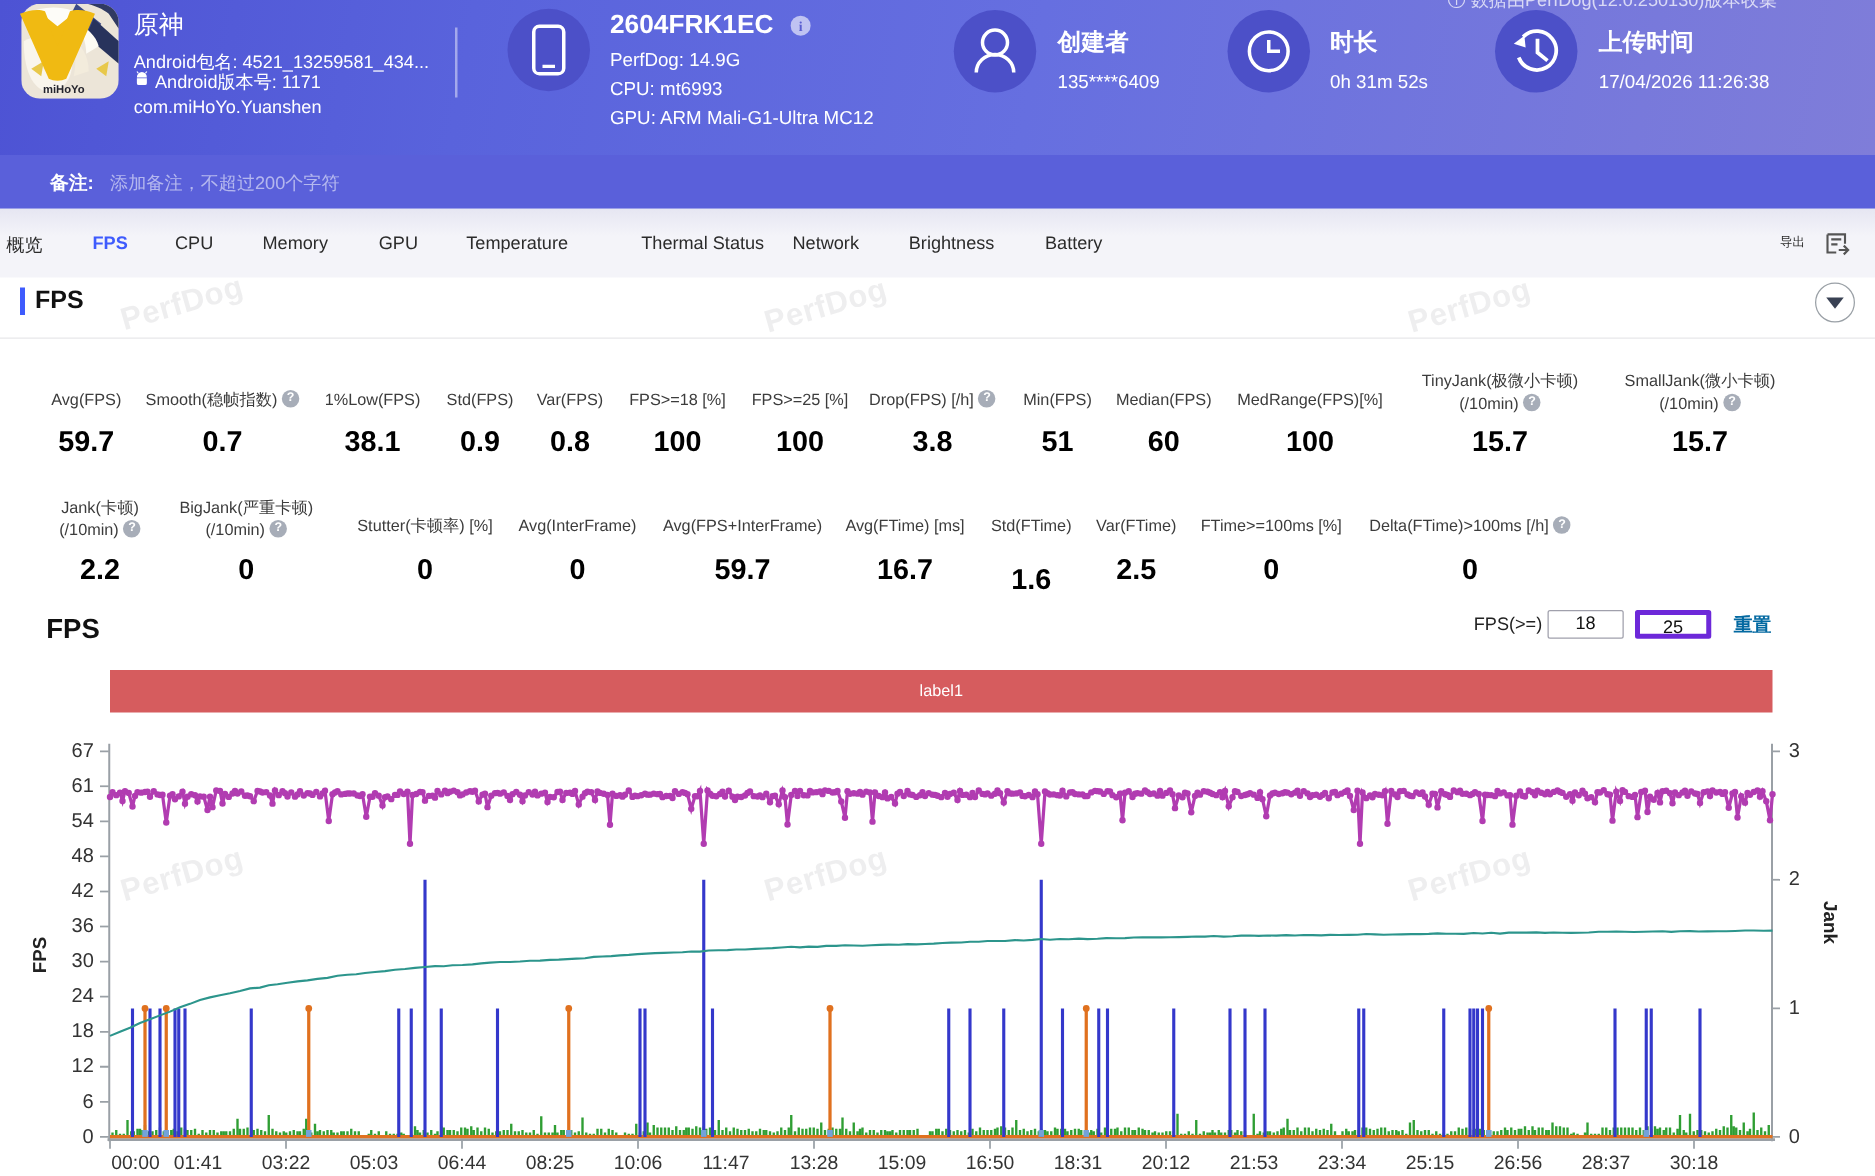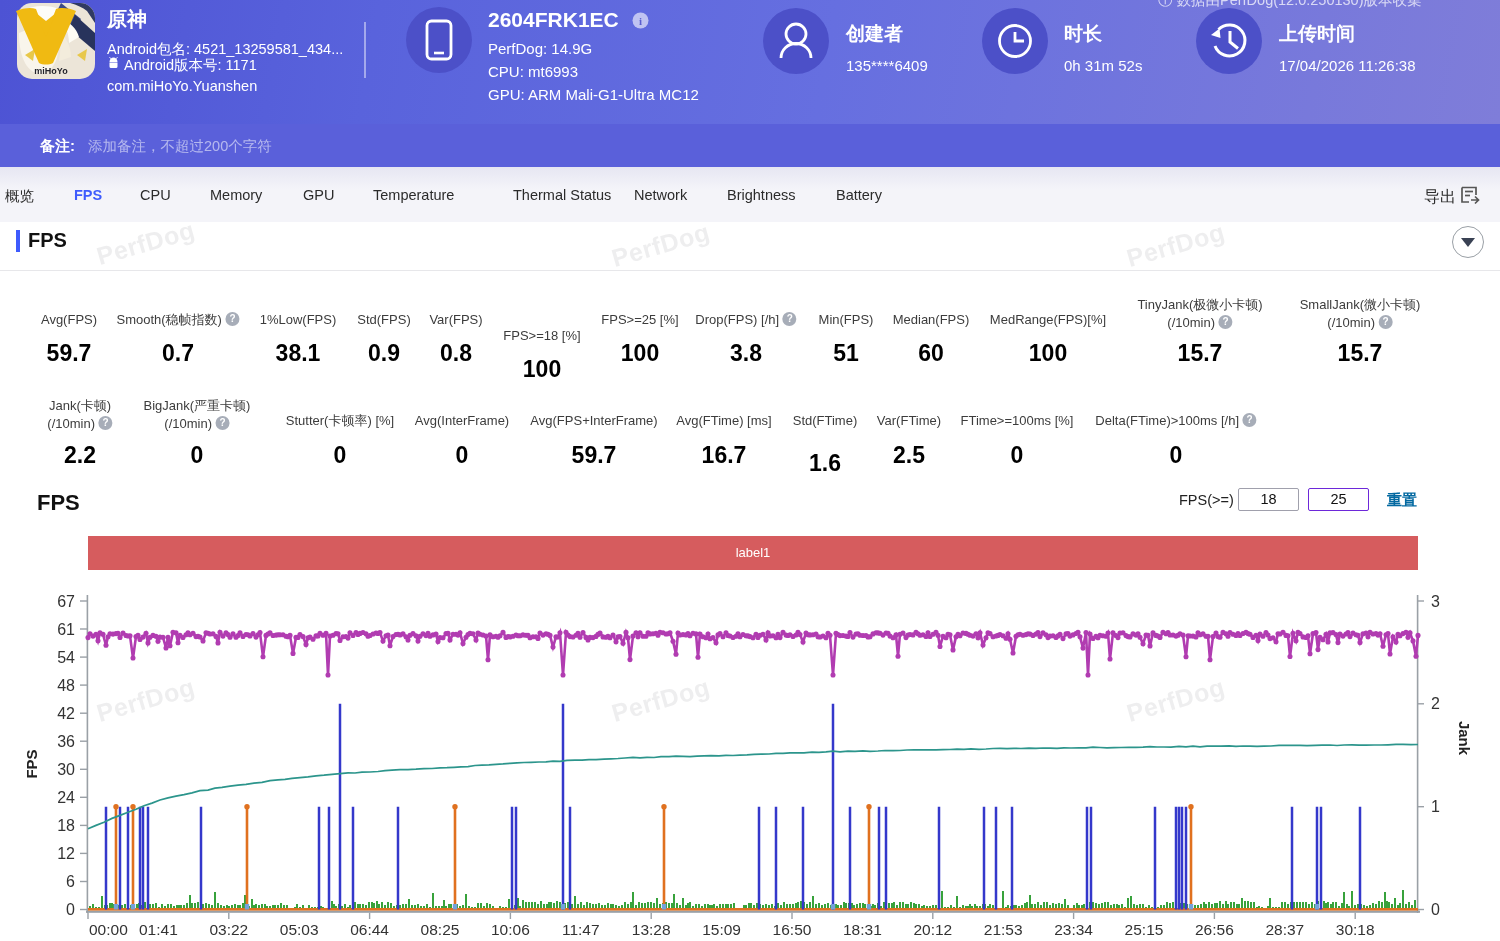--- a/index.html
+++ b/index.html
@@ -45,21 +45,21 @@
       <path d="M8 52 L18 46 L16 58 Z" fill="#e8c84a"></path>
       <path d="M60 52 L70 46 L68 58 Z" fill="#e8c84a"></path>
       <text x="34" y="71" text-anchor="middle" font-size="9" font-weight="bold" fill="#23232b" font-family="Liberation Sans,sans-serif">miHoYo</text>
     </g>
   </svg>
 
   <svg class="abs" style="left:15px;top:7px" width="63" height="58" viewBox="0 0 63 58">
     <path d="M1 4 C8 1 16 0 21 2 L31 28 L41 2 C46 0 55 1 61 4 L38 56 C34 58 28 58 24 56 Z" fill="#f0ba12"></path>
     <path d="M21 6 L31 14 L41 6 L31 30 Z" fill="#f0ba12"></path>
   </svg>
-  <div class="abs" style="left:107px;top:6px;font-size:20px;font-weight:bold">原神</div>
+  <div class="abs" style="left:107px;top:6px;font-size:20px;font-weight:normal">原神</div>
   <div class="abs" style="left:107px;top:40px;font-size:14.5px">Android包名: 4521_13259581_434...</div>
   <svg class="abs" style="left:106px;top:56px" width="15" height="15" viewBox="0 0 15 15">
     <path d="M3.5 6 a4 4.5 0 0 1 8 0 z M3.5 6.5 h8 v4 a1.5 1.5 0 0 1 -1.5 1.5 h-5 a1.5 1.5 0 0 1 -1.5 -1.5 z" fill="#fff"></path>
     <line x1="4.6" y1="2.6" x2="3.6" y2="1.2" stroke="#fff" stroke-width="1"></line>
     <line x1="10.4" y1="2.6" x2="11.4" y2="1.2" stroke="#fff" stroke-width="1"></line>
   </svg>
   <div class="abs" style="left:124px;top:56px;font-size:14.5px">Android版本号: 1171</div>
   <div class="abs" style="left:107px;top:78px;font-size:14.5px">com.miHoYo.Yuanshen</div>
 
 
@@ -116,21 +116,21 @@
   <span class="tab" style="left:5px">概览</span>
   <span class="tab" style="left:74px;color:#3e5bfd;font-weight:bold">FPS</span>
   <span class="tab" style="left:140px">CPU</span>
   <span class="tab" style="left:210px">Memory</span>
   <span class="tab" style="left:303px">GPU</span>
   <span class="tab" style="left:373px">Temperature</span>
   <span class="tab" style="left:513px">Thermal Status</span>
   <span class="tab" style="left:634px">Network</span>
   <span class="tab" style="left:727px">Brightness</span>
   <span class="tab" style="left:836px">Battery</span>
-  <span class="tab" style="left:1424px;font-size:16px">导出</span>
+  <span class="tab" style="left:1424px;font-size:10px">导出</span>
   <svg class="abs" style="left:1459px;top:18px" width="21" height="21" viewBox="0 0 21 21">
     <path d="M3 2.5 H17 V10 M3 2.5 V17 H10" fill="none" stroke="#555" stroke-width="1.7"></path>
     <line x1="6" y1="6.5" x2="14" y2="6.5" stroke="#555" stroke-width="1.7"></line>
     <line x1="6" y1="10.5" x2="11" y2="10.5" stroke="#555" stroke-width="1.7"></line>
     <path d="M12 15 H19 M16 11.5 L19.5 15 L16 18.5" fill="none" stroke="#555" stroke-width="1.7"></path>
   </svg>
 </div>
 
 <div class="abs" style="left:16px;top:230px;width:3.5px;height:22px;background:#3e5bfd"></div>
 <div class="abs" style="left:28px;top:229px;font-size:20px;font-weight:bold;color:#111">FPS</div>
@@ -151,21 +151,21 @@
     <div class="sv" style="margin-top:15px">38.1</div>
   </div>
 <div class="stat" style="left:384px;top:311px">
     <div>Std(FPS)</div>
     <div class="sv" style="margin-top:15px">0.9</div>
   </div>
 <div class="stat" style="left:456px;top:311px">
     <div>Var(FPS)</div>
     <div class="sv" style="margin-top:15px">0.8</div>
   </div>
-<div class="stat" style="left:542px;top:327px">
+<div class="stat" style="left:542px;top:311px">
     <div>FPS&gt;=18 [%]</div>
     <div class="sv" style="margin-top:15px">100</div>
   </div>
 <div class="stat" style="left:640px;top:311px">
     <div>FPS&gt;=25 [%]</div>
     <div class="sv" style="margin-top:15px">100</div>
   </div>
 <div class="stat" style="left:746px;top:311px">
     <div>Drop(FPS) [/h] <span class="q">?</span></div>
     <div class="sv" style="margin-top:15px">3.8</div>
@@ -231,21 +231,21 @@
     <div class="sv" style="margin-top:16px">0</div>
   </div>
 <div class="stat" style="left:1176px;top:412px">
     <div>Delta(FTime)&gt;100ms [/h] <span class="q">?</span></div>
     <div class="sv" style="margin-top:16px">0</div>
   </div>
 
 <div class="abs" style="left:37px;top:490px;font-size:22px;font-weight:bold;color:#111">FPS</div>
 <div class="abs" style="left:1179px;top:492px;font-size:14.5px;color:#222">FPS(&gt;=)</div>
 <div class="abs" style="left:1238px;top:488px;width:61px;height:23px;border:1px solid #a0a0ac;border-radius:2px;text-align:center;font-size:14.5px;line-height:21px;color:#111">18</div>
-<div class="abs" style="left:1308px;top:488px;width:61px;height:23px;border:1px solid #6d28d9;border-radius:2px;text-align:center;font-size:14.5px;line-height:21px;color:#111">25</div>
+<div class="abs" style="left:1308px;top:488px;width:61px;height:23px;border:4px solid #6d28d9;border-radius:2px;text-align:center;font-size:14.5px;line-height:21px;color:#111">25</div>
 <div class="abs" style="left:1387px;top:491px;font-size:15px;color:#0369a1;font-weight:bold">重置</div>
 
 <div class="abs" style="left:88px;top:536px;width:1330px;height:34px;background:#d65c5e;color:#fff;text-align:center;font-size:13px;line-height:34px">label1</div>
 
 <svg width="1500" height="361" viewBox="0 0 1500 361" style="position:absolute;left:0;top:580px" font-family="Liberation Sans, sans-serif">
     <rect x="86.6" y="15" width="1.6" height="318" fill="#9aa0a6"></rect>
     <rect x="1416.8" y="15" width="1.6" height="318" fill="#9aa0a6"></rect>
     <rect x="86" y="330.6" width="1334" height="2.2" fill="#9aa0a6"></rect>
     <line x1="80" y1="329.5" x2="87" y2="329.5" stroke="#9aa0a6" stroke-width="1.4"></line>
     <text x="75" y="329.5" text-anchor="end" dominant-baseline="central" font-size="16" fill="#333">0</text>

